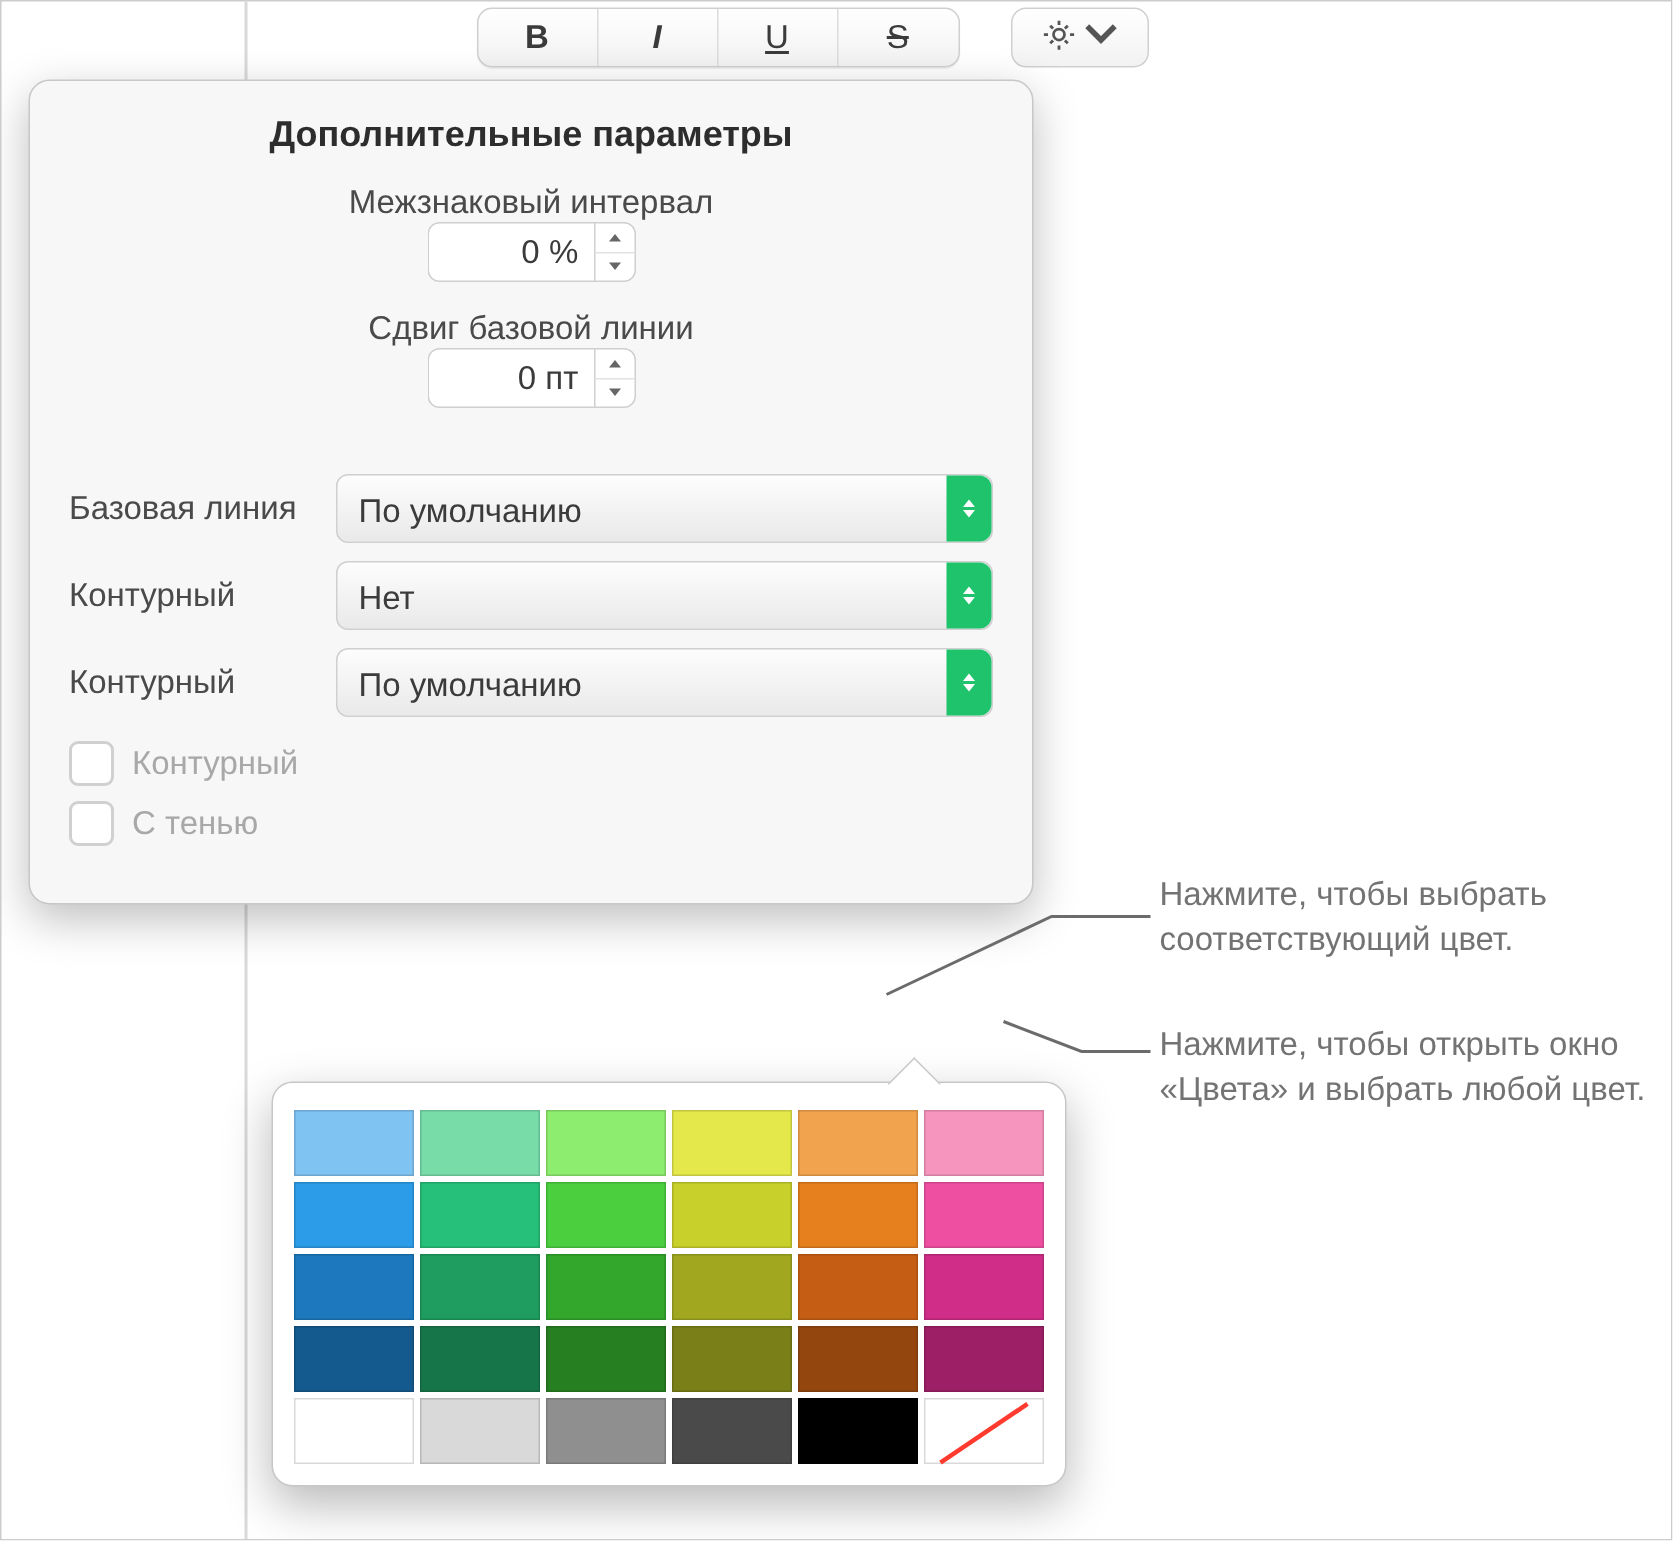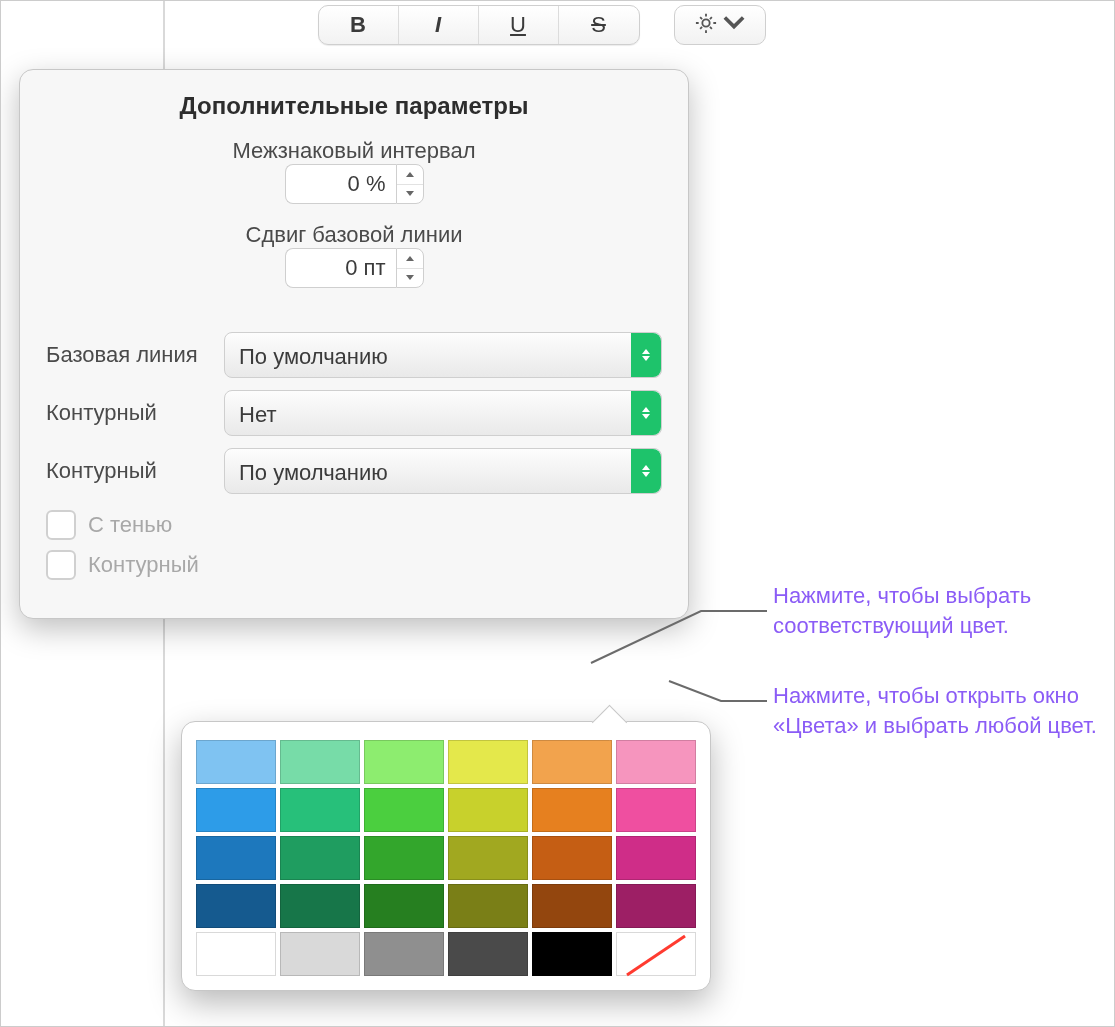--- a/index.html
+++ b/index.html
@@ -14,21 +14,21 @@
        box-shadow:0 1px 1px rgba(0,0,0,.08);}
   .seg button{width:80px;height:38px;border:none;background:transparent;font-size:22px;font-weight:600;
               color:#3b3b3b;border-right:1px solid #dcdcdc;cursor:pointer;display:flex;align-items:center;justify-content:center;}
   .seg button:last-child{border-right:none;}
   .seg .u{text-decoration:underline;font-weight:500;}
   .seg .s{text-decoration:line-through;font-weight:500;}
   .gearbtn{width:90px;height:38px;border:1px solid #cfcfcf;border-radius:10px;
            background:linear-gradient(#fff,#f2f2f2);display:flex;align-items:center;justify-content:center;gap:6px;cursor:pointer;}
   .gearbtn svg{width:22px;height:22px;}
   
-  .pop{position:absolute;left:18px;top:68px;width:670px;background:#f7f7f7;border:1px solid #c7c7c7;
+  .pop{position:absolute;left:18px;top:52px;width:670px;background:#f7f7f7;border:1px solid #c7c7c7;
        border-radius:14px;box-shadow:0 10px 30px rgba(0,0,0,.25);padding:22px 26px 28px;box-sizing:border-box;}
   .pop h2{margin:0 0 18px;text-align:center;font-size:24px;font-weight:700;color:#2d2d2d;}
   .row{display:flex;align-items:center;justify-content:space-between;margin:10px 0 18px;flex-direction:column;}
   .row label{font-size:22px;color:#4a4a4a;}
   .stepbox{display:flex;align-items:center;}
   .stepbox input{width:90px;height:38px;font-size:22px;text-align:right;padding:0 10px;border:1px solid #cfcfcf;
                  border-right:none;border-radius:8px 0 0 8px;background:#fff;color:#3b3b3b;}
   .stepbox .spin{width:26px;height:38px;border:1px solid #cfcfcf;border-radius:0 8px 8px 0;background:#fff;
                  display:flex;flex-direction:column;}
   .stepbox .spin div{flex:1;display:flex;align-items:center;justify-content:center;cursor:pointer;}
@@ -60,21 +60,21 @@
   .picker{position:absolute;left:180px;top:720px;width:530px;background:#fff;border:1px solid #c7c7c7;
           border-radius:14px;box-shadow:0 12px 32px rgba(0,0,0,.28);padding:18px 14px 14px;box-sizing:border-box;}
   .picker .caret{position:absolute;top:-12px;right:88px;width:24px;height:24px;background:#fff;
                  border-left:1px solid #c7c7c7;border-top:1px solid #c7c7c7;transform:rotate(45deg);}
   .grid{display:grid;grid-template-columns:repeat(6,1fr);gap:4px;}
   .sw{height:44px;border:1px solid rgba(0,0,0,.15);box-sizing:border-box;cursor:pointer;}
   .sw.none{background:#fff;position:relative;}
   .sw.none::after{content:"";position:absolute;left:4px;right:4px;top:50%;height:3px;background:#ff3b30;
                   transform:rotate(-34deg);transform-origin:center;}
   
-  .call{position:absolute;font-size:22px;color:#8b5cf6;line-height:1.35;}
+  .call{position:absolute;font-size:22px;color:#737373;line-height:1.35;}
   .call1{left:772px;top:580px;width:330px;}
   .call2{left:772px;top:680px;width:330px;}
   .lead{position:absolute;stroke:#6b6b6b;stroke-width:2;fill:none;}
 </style>
 </head>
 <body>
 <div class="stage">
 
 <div class="splash"></div>
 <div class="vline"></div>
@@ -184,25 +184,25 @@
         <svg viewBox="0 0 10 7">
               <path d="M5 6L1 1h8z"></path>
             </svg>
       </div>
     </div>
   </div>
 
   <div class="checks">
     <div class="chk">
       <div class="box"></div>
-      <span>С тенью</span>
+      <span>Контурный</span>
     </div>
     <div class="chk">
       <div class="box"></div>
-      <span>Контурный</span>
+      <span>С тенью</span>
     </div>
   </div>
 
 </div>
 
 <svg class="lead" style="left:0;top:0" width="1115" height="1027">
   <path d="M590 662 L700 610 L766 610"></path>
   <path d="M668 680 L720 700 L766 700"></path>
 </svg>
 

